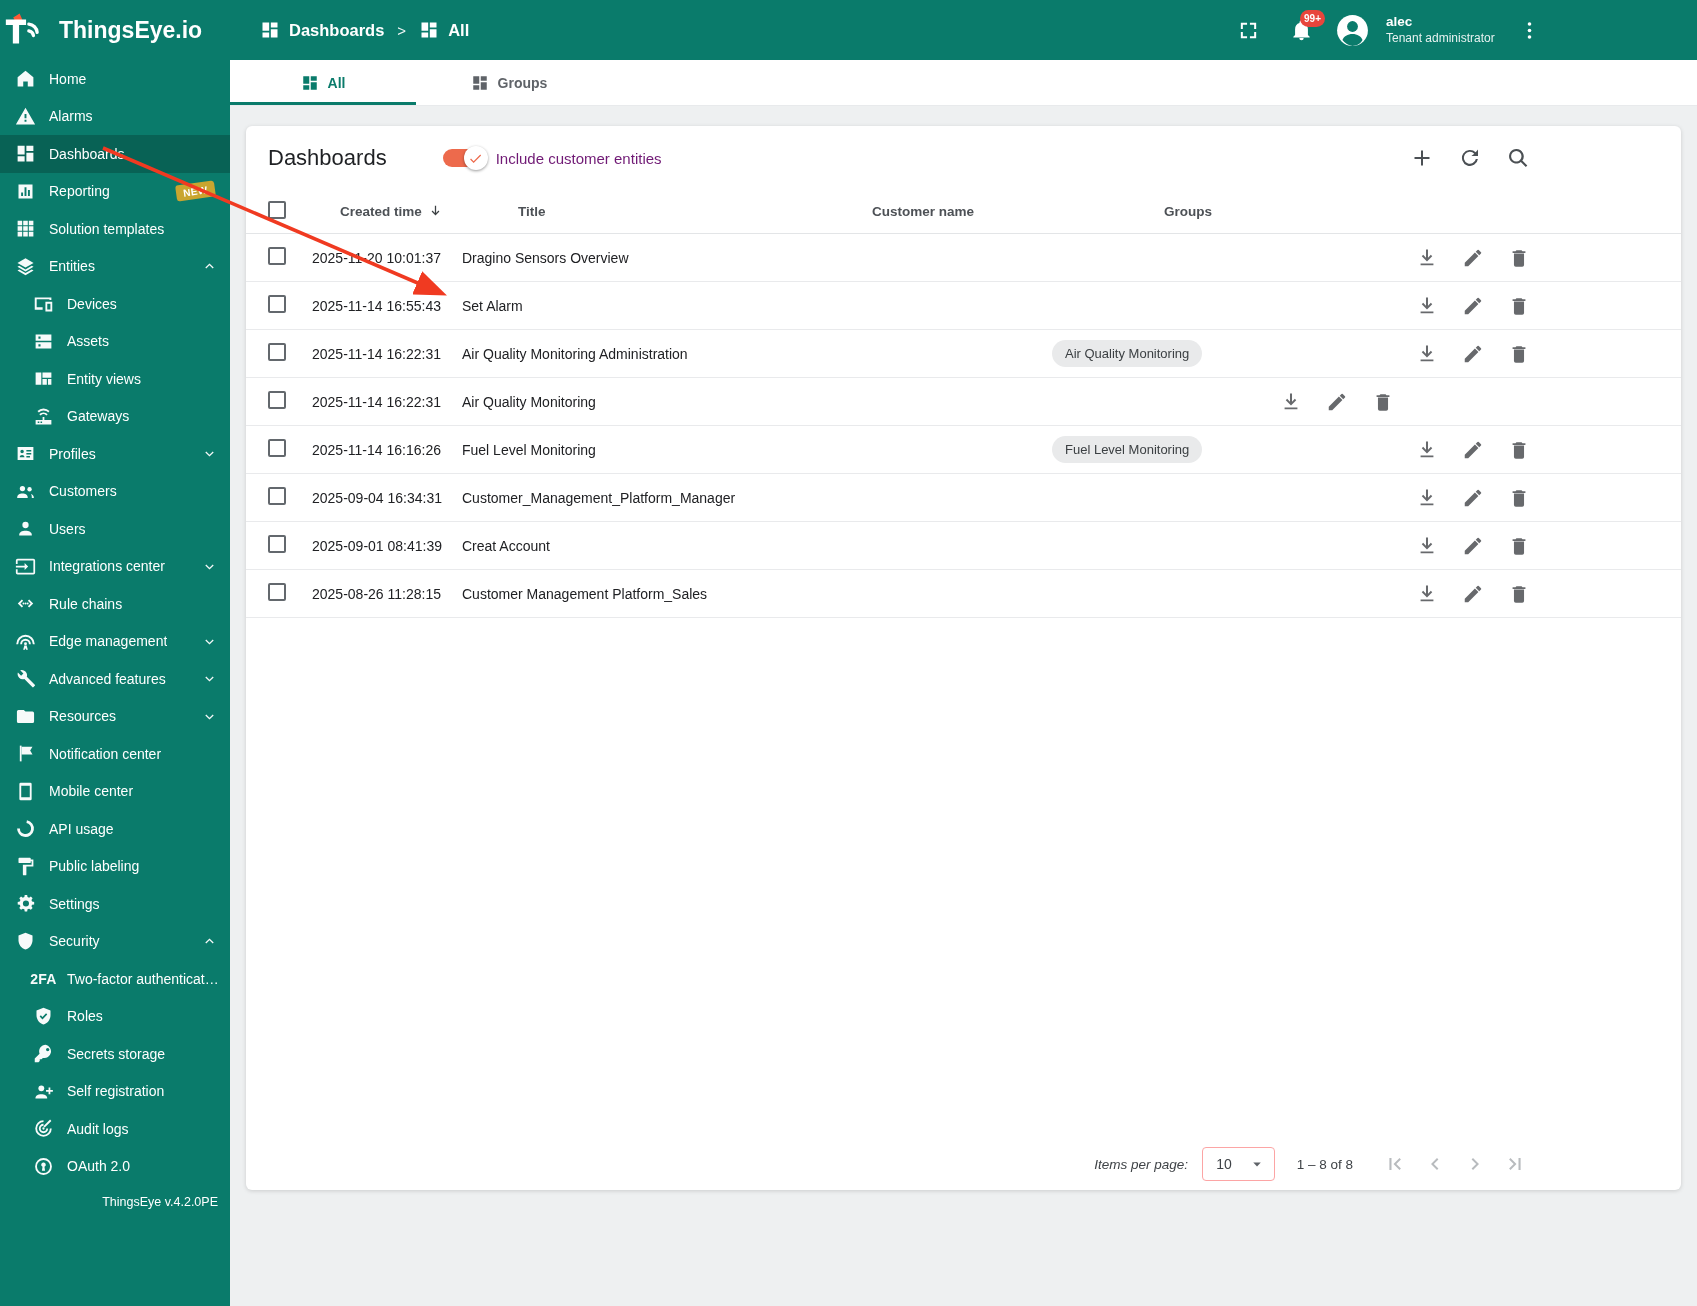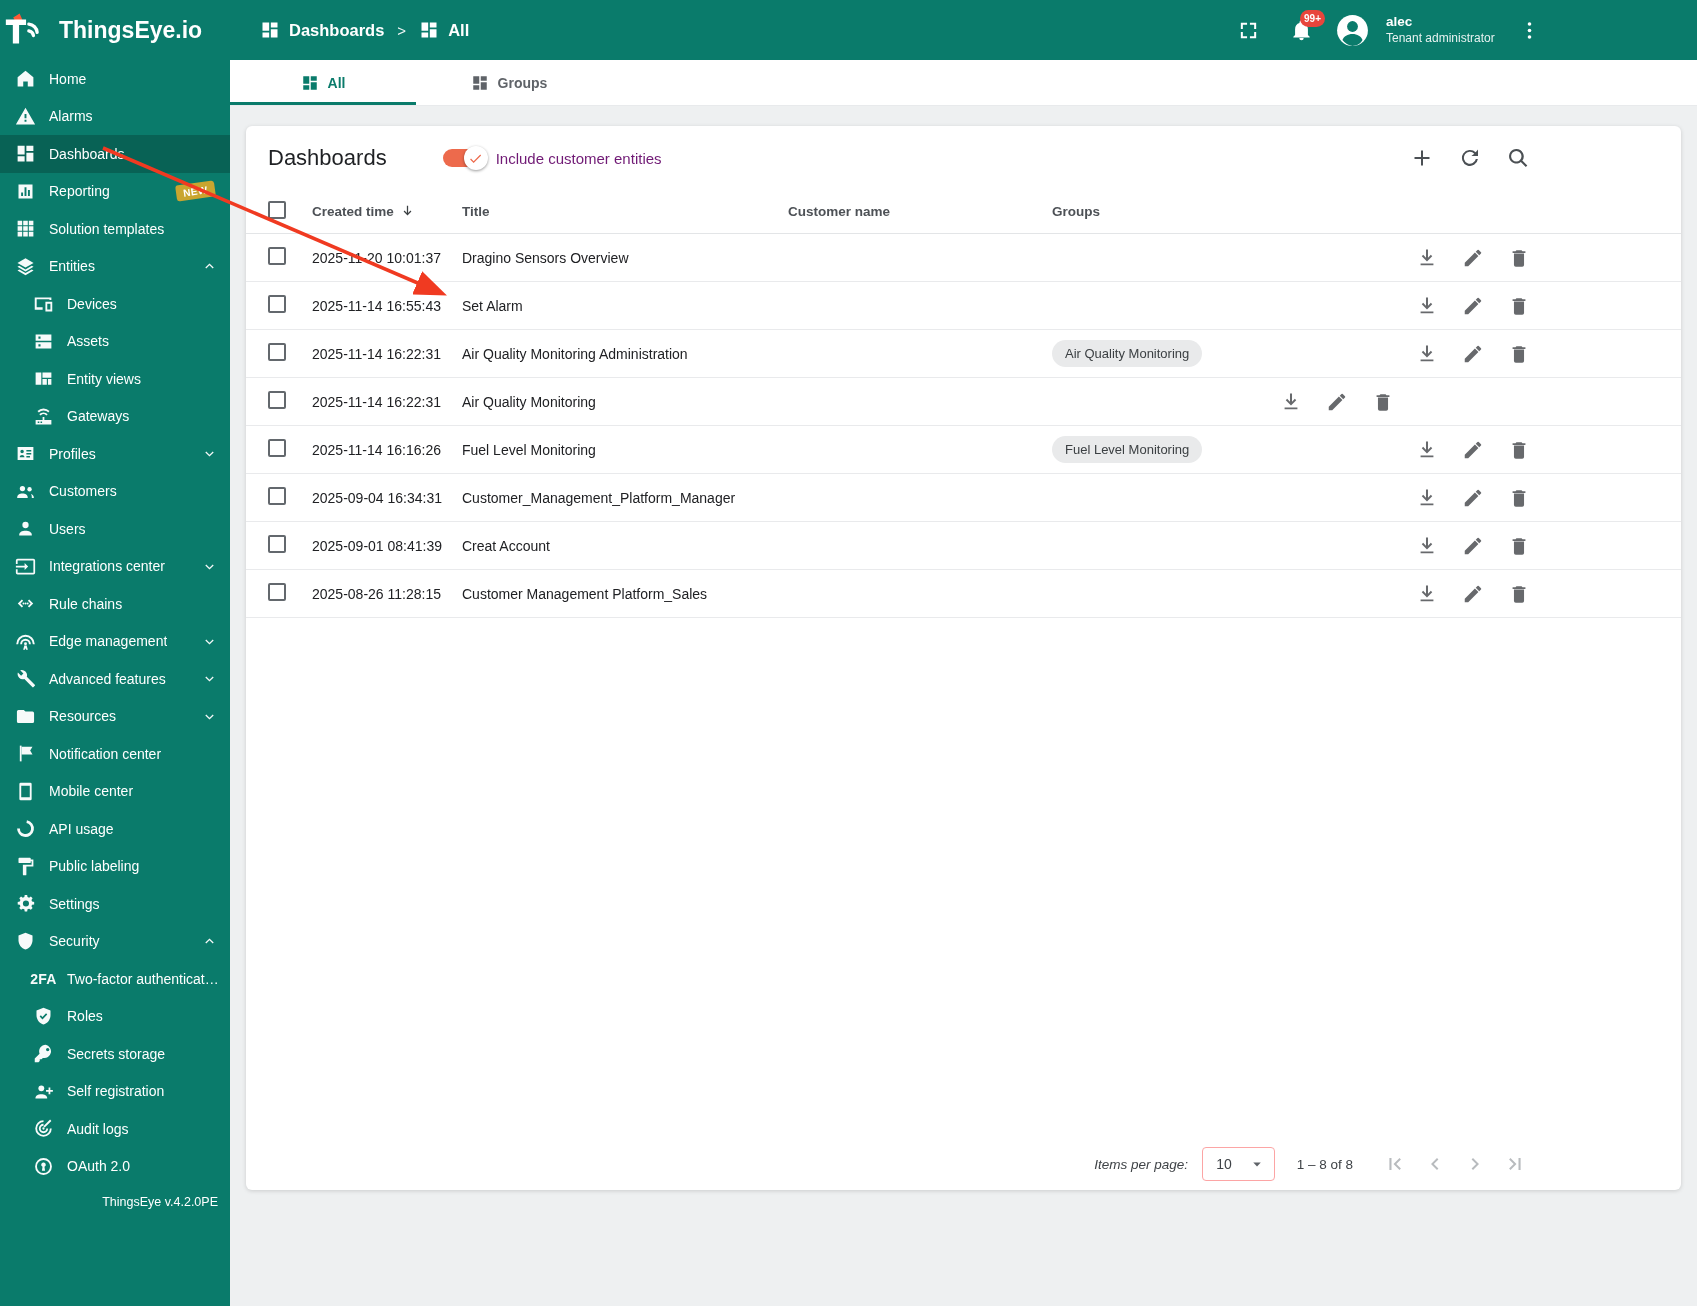--- a/index.html
+++ b/index.html
@@ -64,21 +64,21 @@
   .toggle-group{display:flex;align-items:center;gap:11px;margin-left:56px;cursor:pointer;}
   .toggle{width:42px;height:18px;border-radius:9px;background:var(--toggle);position:relative;flex:none;}
   .toggle-thumb{position:absolute;top:-3px;right:-3px;width:24px;height:24px;border-radius:50%;background:#fff;box-shadow:0 1px 3px rgba(0,0,0,.4);display:flex;align-items:center;justify-content:center;}
   .toggle-thumb .icon{width:15px;height:15px;color:var(--toggle);}
   .toggle-label{font-size:15px;color:#701a75;}
   .card-actions{margin-left:auto;display:flex;gap:22px;}
   .cbtn{width:26px;height:26px;color:#4b5054;display:flex;align-items:center;justify-content:center;}
   .cbtn .icon{width:24px;height:24px;}
 
   .thead,.trow{display:grid;grid-template-columns:44px 150px 326px 264px 1fr 136px;align-items:center;padding:0 150px 0 22px;}
-  .thead{height:44px;flex:none;border-bottom:1px solid #e3e5e7;color:#4d5156;font-size:13.5px;font-weight:700;}
+  .thead{height:44px;flex:none;border-bottom:1px solid #e3e5e7;color:#4d5156;font-size:13.5px;font-weight:700;gap:28px;}
   .th{display:flex;align-items:center;gap:5px;cursor:pointer;}
   .sort-icon{width:17px;height:17px;color:#3c4043;}
   .trow{height:48px;flex:none;border-bottom:1px solid #e9eaec;font-size:14px;color:#202124;cursor:pointer;}
   .cb{width:18px;height:18px;border:2px solid #63686d;border-radius:2px;background:#fff;display:inline-block;cursor:pointer;}
   .cell{overflow:hidden;text-overflow:ellipsis;white-space:nowrap;padding-right:12px;}
   .groups-cell{display:flex;gap:8px;}
   .chip{background:#e9eaeb;border-radius:14px;padding:6px 13px;font-size:13px;color:#3c4043;white-space:nowrap;}
   .actions-cell{display:flex;justify-content:flex-end;gap:22px;padding-right:0;}
   .row-action{width:24px;height:24px;color:#67696c;display:flex;align-items:center;justify-content:center;}
   .row-action .icon{width:22px;height:22px;}

